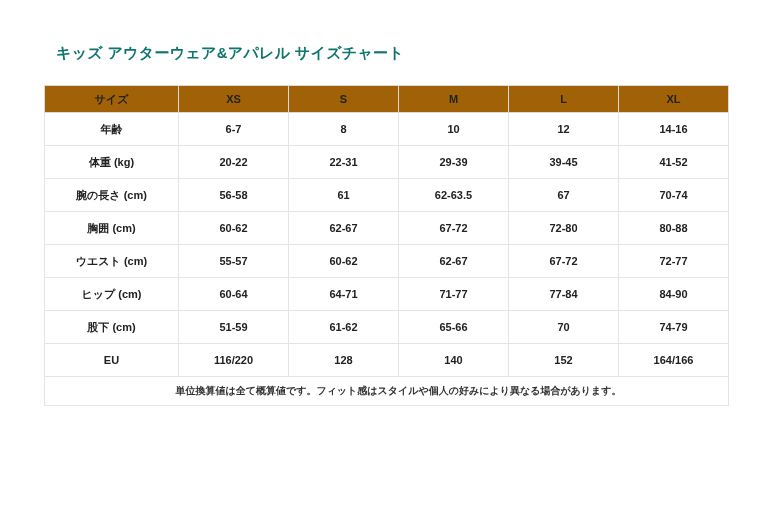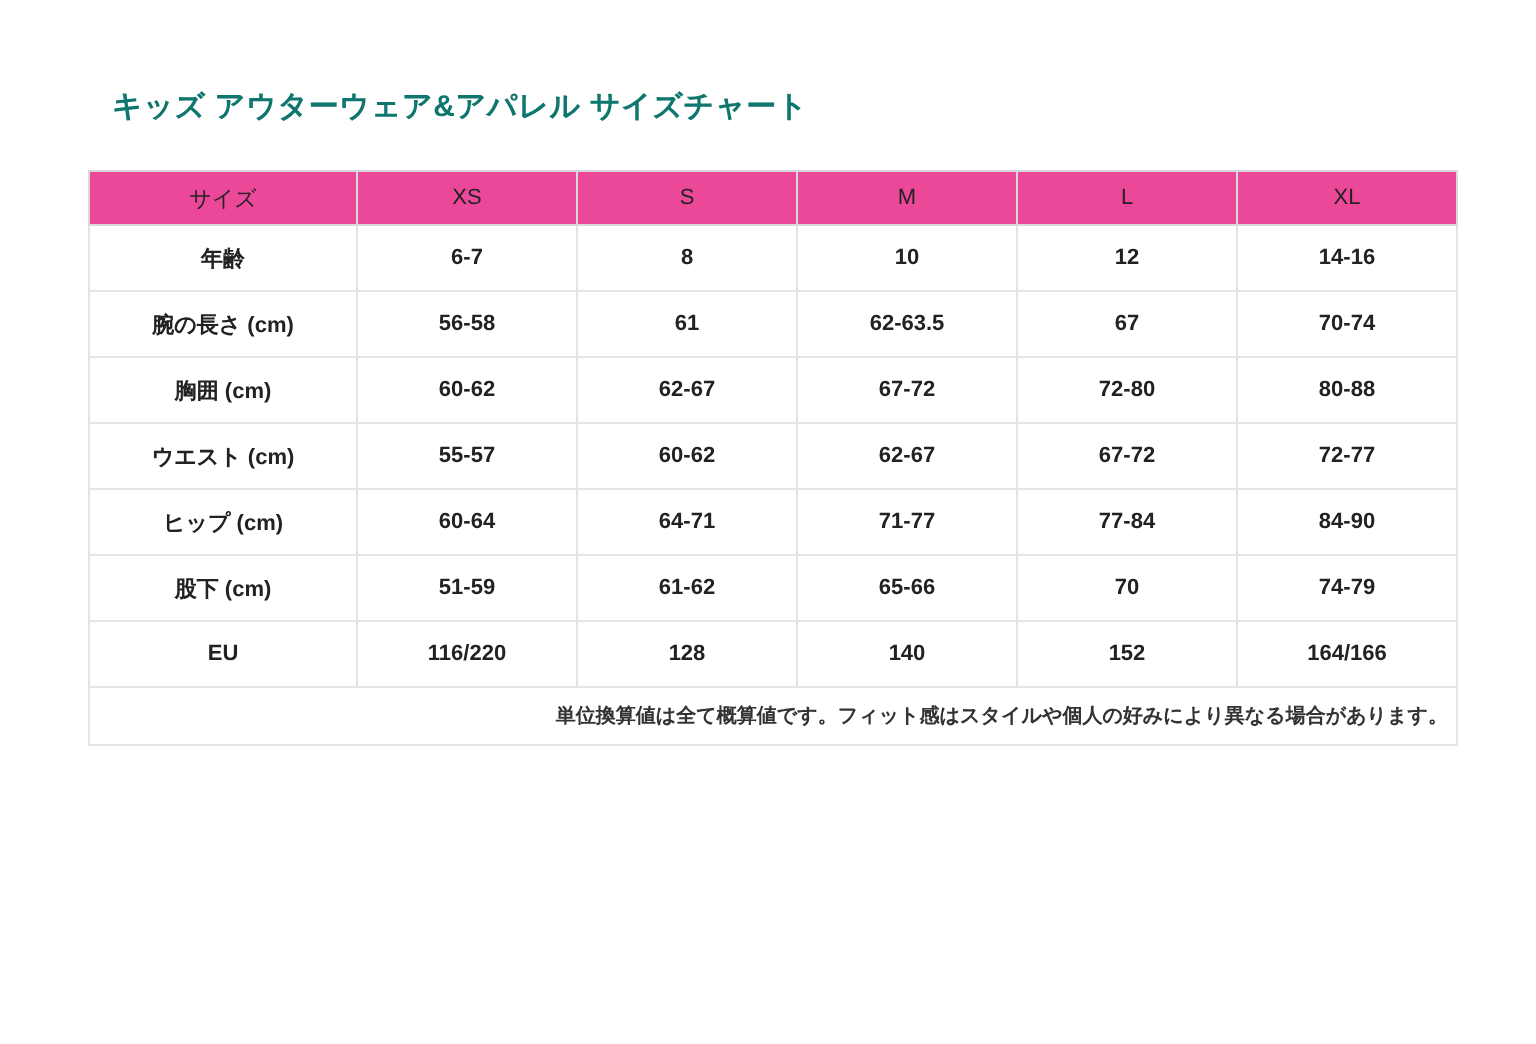--- a/index.html
+++ b/index.html
@@ -27,44 +27,44 @@
     position: absolute;
     left: 44px;
     top: 85px;
     width: 684px;
     border-collapse: collapse;
     table-layout: fixed;
   }
   table.size-table col.label-col { width: 134px; }
   table.size-table col.data-col { width: 110px; }
   table.size-table th {
-    background: #ec4899;
+    background: #a16207;
     border: 1px solid #dadada;
     color: #222222;
     font-size: 11px;
-    font-weight: 400;
+    font-weight: 700;
     text-align: center;
     height: 27px;
     padding: 2px 4px;
   }
   table.size-table td {
     background: #ffffff;
     border: 1px solid #e4e4e4;
     color: #222222;
     font-size: 11px;
     font-weight: 700;
     text-align: center;
     height: 33px;
     padding: 2px 4px;
   }
   table.size-table td.row-label {
     font-weight: 700;
   }
   table.size-table td.footnote-cell {
-    text-align: right;
+    text-align: center;
     font-size: 10px;
     font-weight: 600;
     color: #333333;
     height: 29px;
     padding: 2px 4px 2px 28px;
   }
 </style>
 </head>
 <body>
 
@@ -90,20 +90,28 @@
     </tr>
   </thead>
   <tbody>
     <tr>
       <td class="row-label">年齢</td>
       <td>6-7</td>
       <td>8</td>
       <td>10</td>
       <td>12</td>
       <td>14-16</td>
+    </tr>
+    <tr>
+      <td class="row-label">体重 (kg)</td>
+      <td>20-22</td>
+      <td>22-31</td>
+      <td>29-39</td>
+      <td>39-45</td>
+      <td>41-52</td>
     </tr>
     <tr>
       <td class="row-label">腕の長さ (cm)</td>
       <td>56-58</td>
       <td>61</td>
       <td>62-63.5</td>
       <td>67</td>
       <td>70-74</td>
     </tr>
     <tr>

